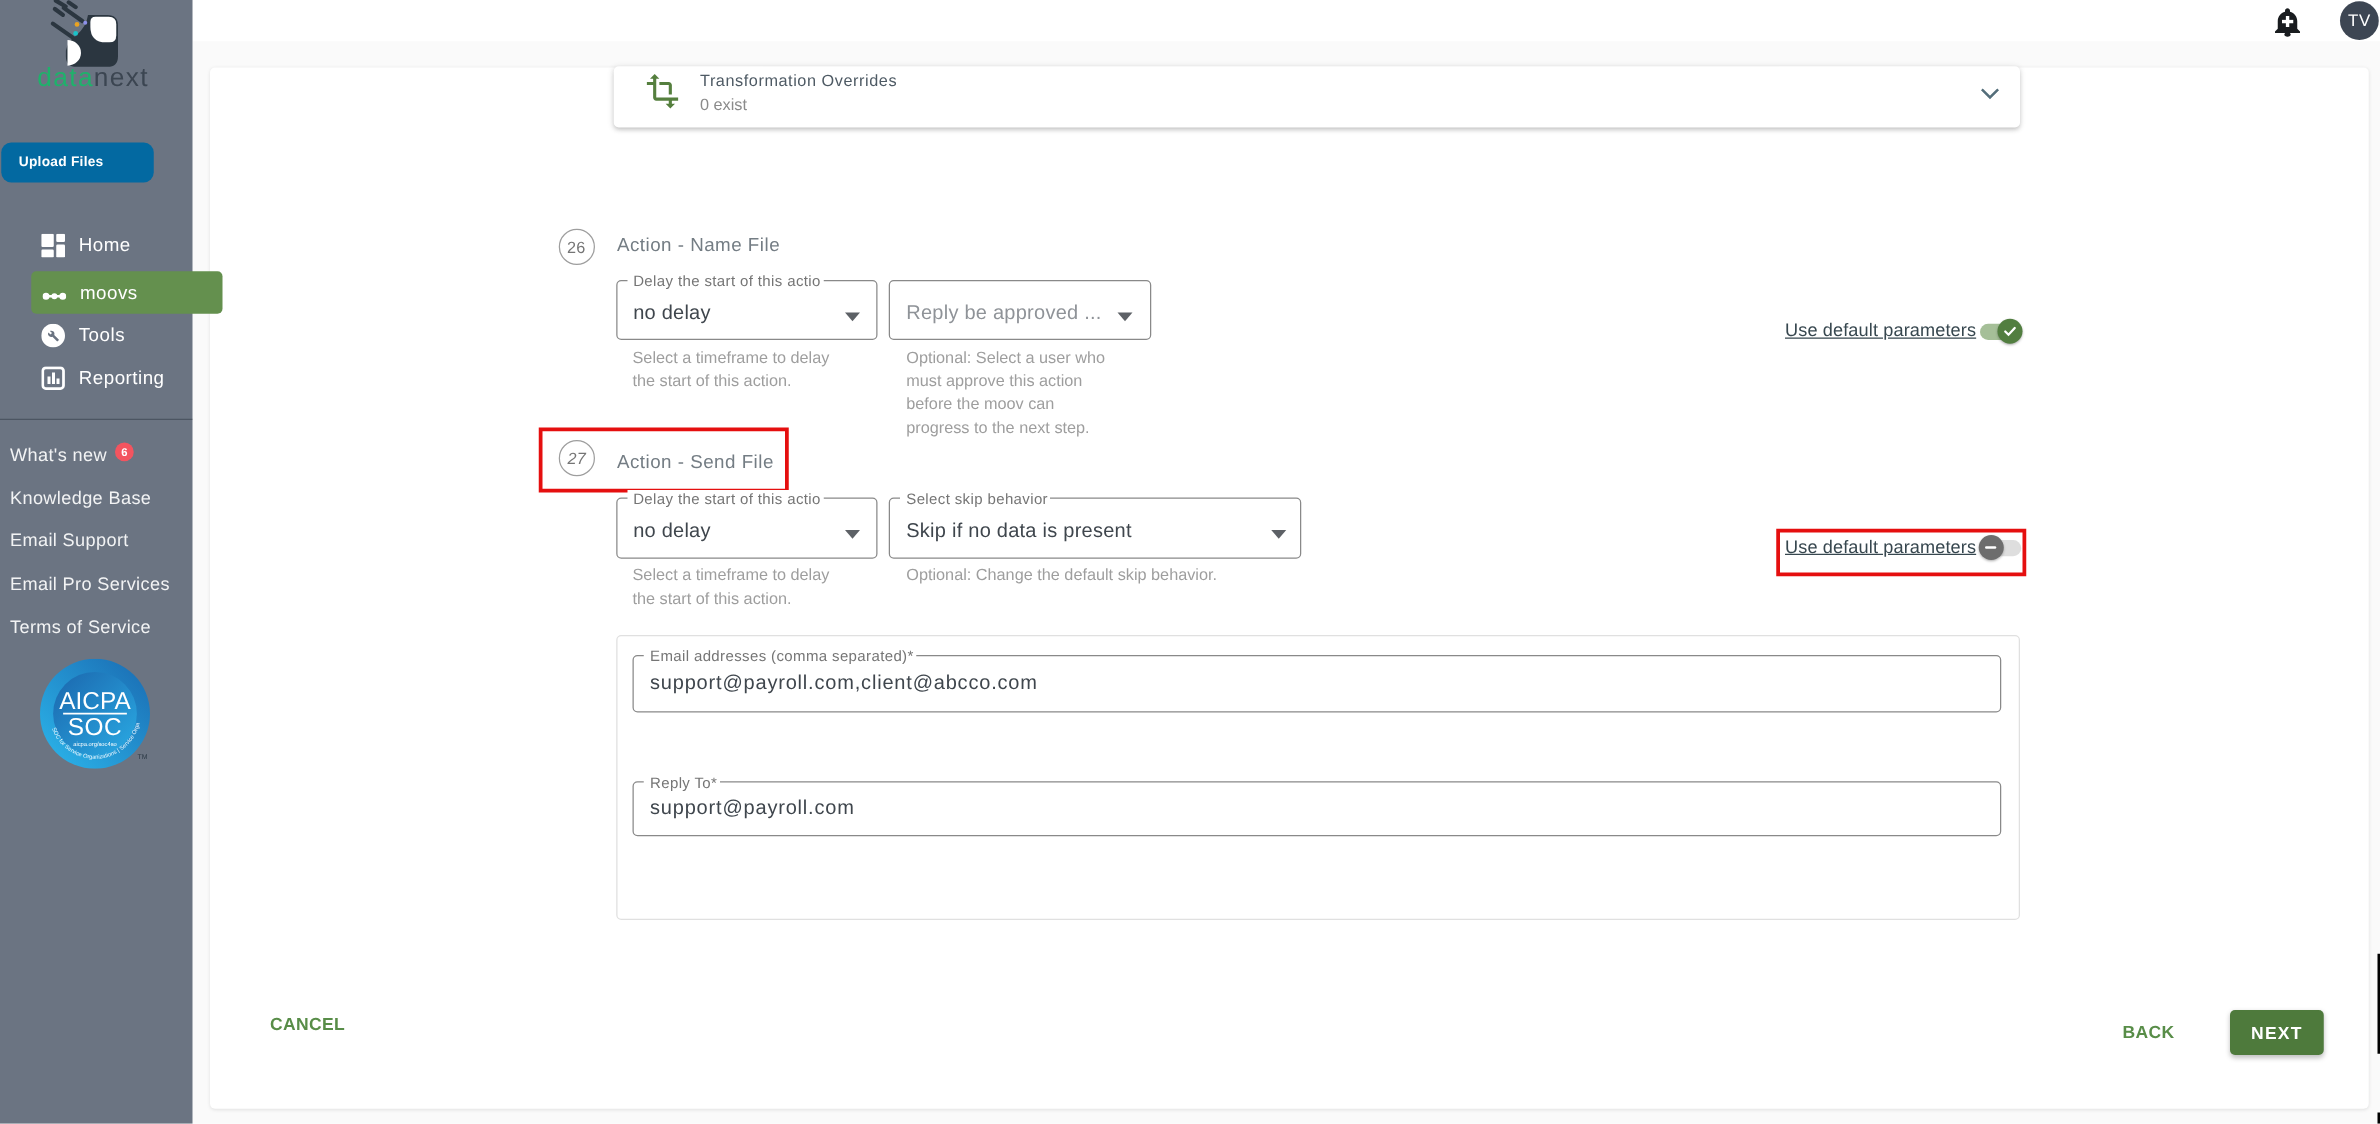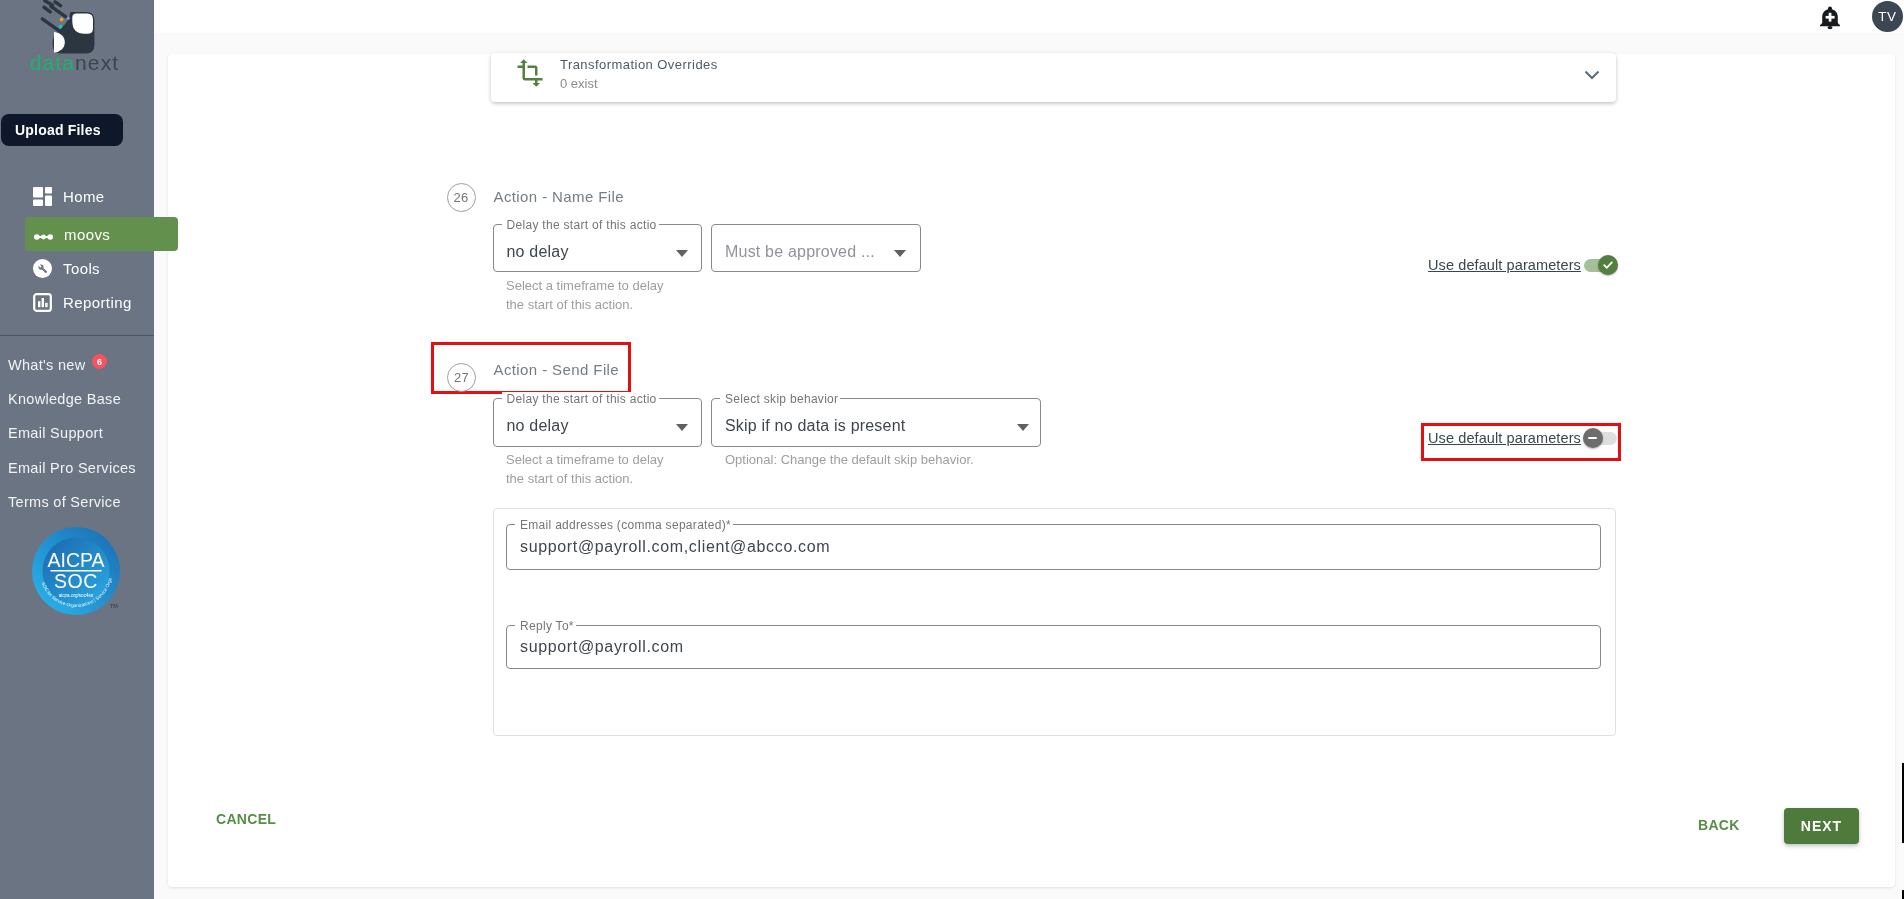--- a/index.html
+++ b/index.html
@@ -9,22 +9,22 @@
   #app { position:absolute; left:0; top:0; width:1904px; height:899px; }
 
   
   #topbar { position:absolute; left:154px; top:0; width:1750px; height:33px; background:#fff; }
   #avatar { position:absolute; left:1872px; top:1px; width:31px; height:31px; border-radius:50%;
             background:#3d4653; color:#fff; font-size:13.5px; letter-spacing:0.5px;
             display:flex; align-items:center; justify-content:center; }
 
   
   #sidebar { position:absolute; left:0; top:0; width:154px; height:899px; background:#6b7482; }
-  #upload { position:absolute; left:1px; top:114px; width:122px; height:32px; background:#0f172a;
-            border-radius:8px; color:#fff; font-weight:bold; font-size:14px; letter-spacing:0.2px;
+  #upload { position:absolute; left:1px; top:114px; width:122px; height:32px; background:#0369a1;
+            border-radius:8px; color:#fff; font-weight:bold; font-size:11px; letter-spacing:0.2px;
             display:flex; align-items:center; padding-left:14px; }
   .nav { position:absolute; left:0; width:154px; height:34px; display:flex; align-items:center;margin-left:24px; }
   .nav .ic { width:19px; height:19px; margin-left:9px; flex:0 0 19px; }
   .nav .tx { color:#fff; font-size:15px; letter-spacing:0.4px; margin-left:11px; }
   .nav.active { background:#64904e; border-radius:4px; width:153px; left:1px; }
   #divider { position:absolute; left:0; top:335px; width:154px; height:1px; background:rgba(20,30,40,0.35); }
   .nav2 { position:absolute; left:8px; color:#f2f3f4; font-size:14.5px; letter-spacing:0.3px; }
   #badge6 { position:absolute; left:92px; top:354px; width:15px; height:15px; border-radius:50%;
             background:#f3545f; color:#fff; font-size:9px; font-weight:bold;
             display:flex; align-items:center; justify-content:center; }
@@ -99,35 +99,36 @@
 
   <div class="stepc" style="left:446.5px; top:182.5px;">26</div>
   <div class="steplabel" style="left:493.5px; top:188.4px;">Action - Name File</div>
 
   <div class="field" style="left:492.5px; top:224px; width:209.5px; height:48px;">
     <span class="lbl">Delay the start of this actio</span>
     <span class="val sel">no delay</span>
     <span class="arr" style="right:13.5px; top:24.5px;"></span>
   </div>
   <div class="field" style="left:711px; top:224px; width:209.5px; height:48px;">
-    <span class="val ph sel">Must be approved ...</span>
+    <span class="val ph sel">Reply be approved ...</span>
     <span class="arr" style="right:13.5px; top:24.5px;"></span>
   </div>
   <div class="helper" style="left:506px; top:277px;">Select a timeframe to delay<br>the start of this action.</div>
+  <div class="helper" style="left:725px; top:277px;">Optional: Select a user who<br>must approve this action<br>before the moov can<br>progress to the next step.</div>
 
   <div class="togglelabel" style="left:1428px; top:256.8px;">Use default parameters</div>
   <div class="track" style="left:1583.5px; top:258.5px; background:#a5bf98;"></div>
   <div class="thumb" style="left:1597.5px; top:255px; background:#527e40;">
     <svg width="12" height="12" viewBox="0 0 12 12">
         <path d="M2.2 6.2 L4.8 8.8 L9.8 3.4" stroke="#fff" stroke-width="1.8" fill="none" stroke-linecap="round"></path>
       </svg>
   </div>
 
   <div class="redrect" style="left:431px; top:342px; width:200px; height:51.5px;"></div>
-  <div class="stepc" style="left:447px; top:363px;">27</div>
+  <div class="stepc" style="left:447px; top:352px;font-style:italic;">27</div>
   <div class="steplabel" style="left:493.5px; top:361.4px;">Action - Send File</div>
 
   <div class="field" style="left:492.5px; top:398px; width:209.5px; height:48.5px;">
     <span class="lbl">Delay the start of this actio</span>
     <span class="val sel">no delay</span>
     <span class="arr" style="right:13.5px; top:24.5px;"></span>
   </div>
   <div class="field" style="left:711px; top:398px; width:330px; height:48.5px;">
     <span class="lbl">Select skip behavior</span>
     <span class="val sel">Skip if no data is present</span>

